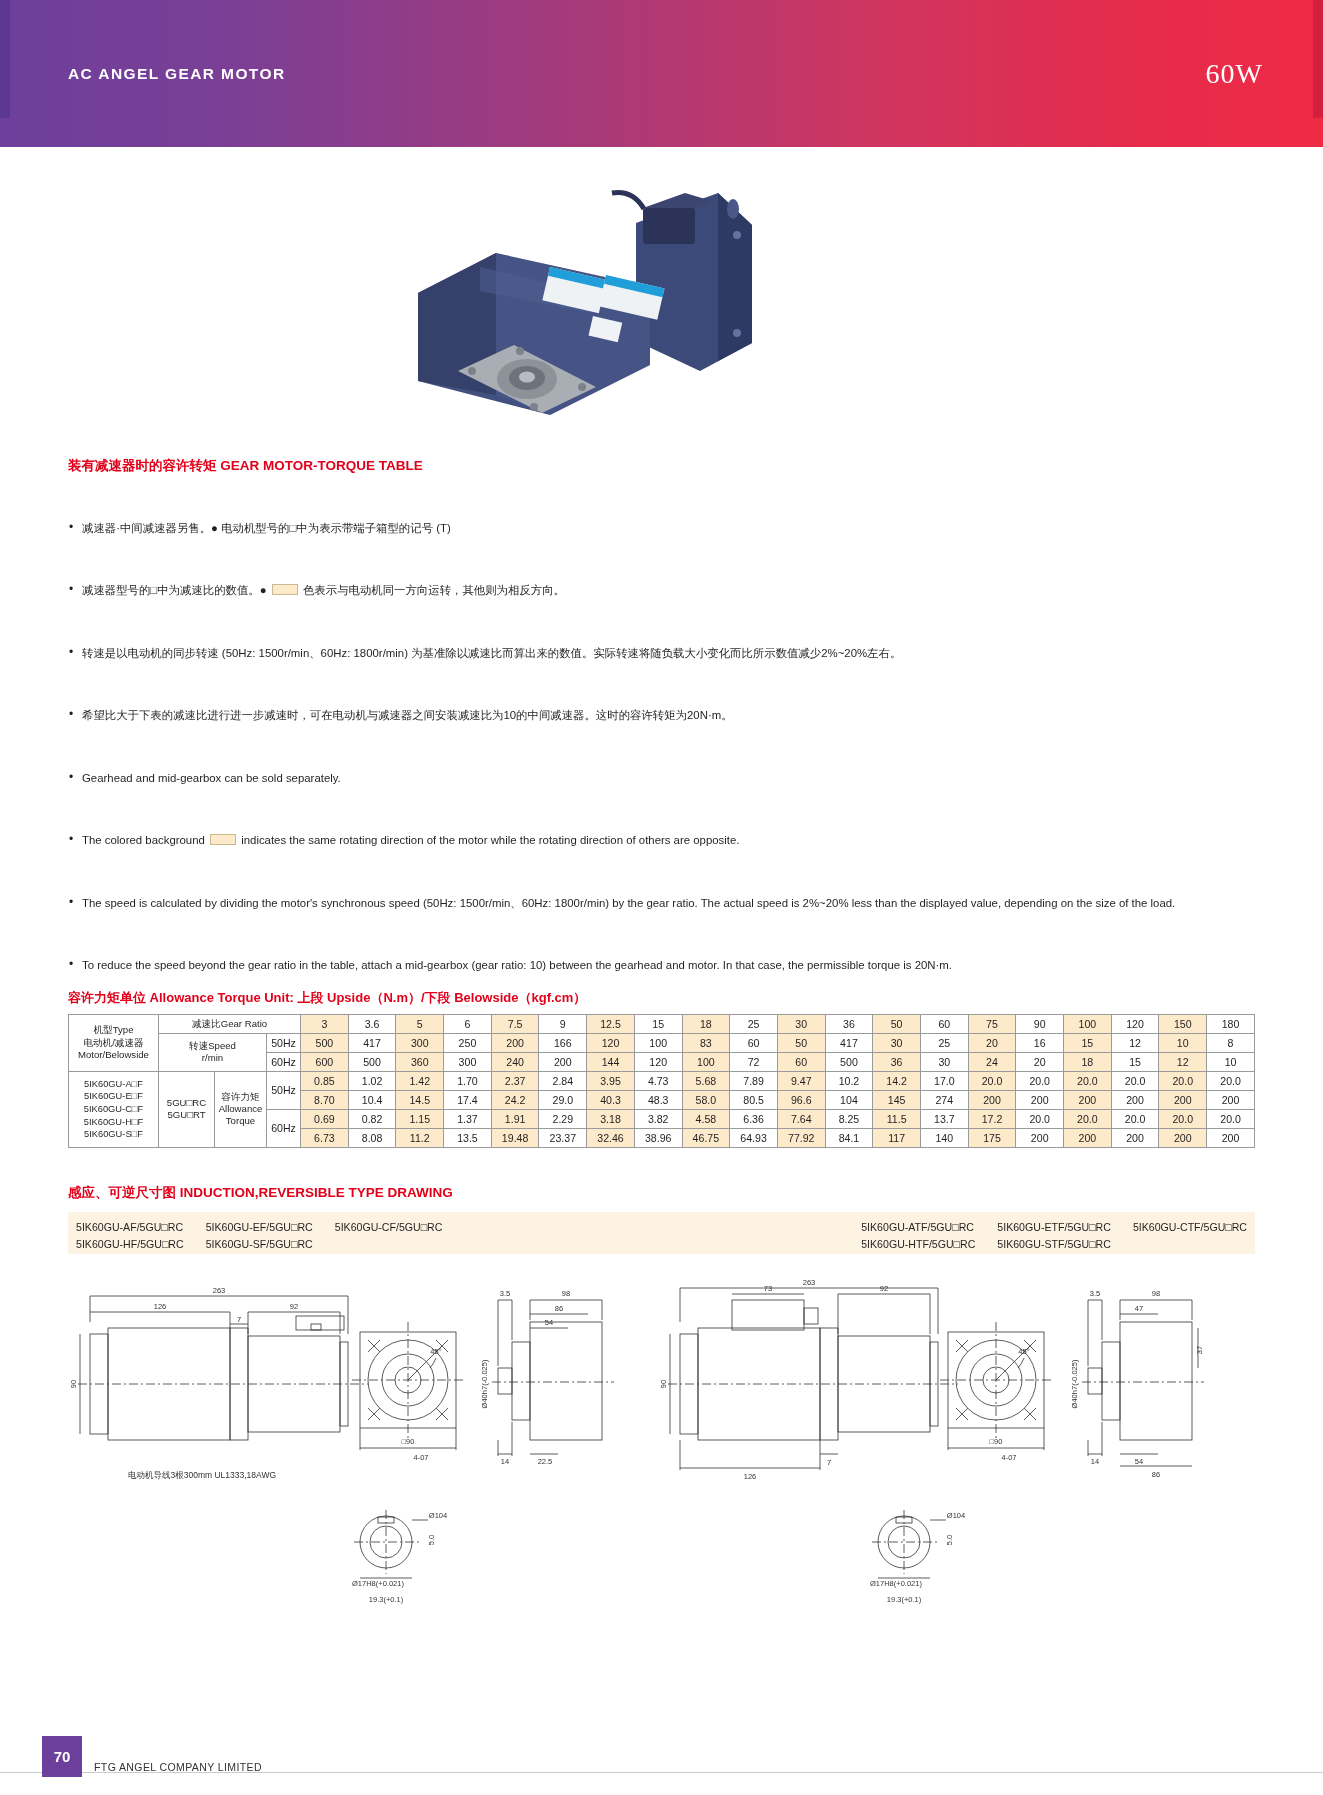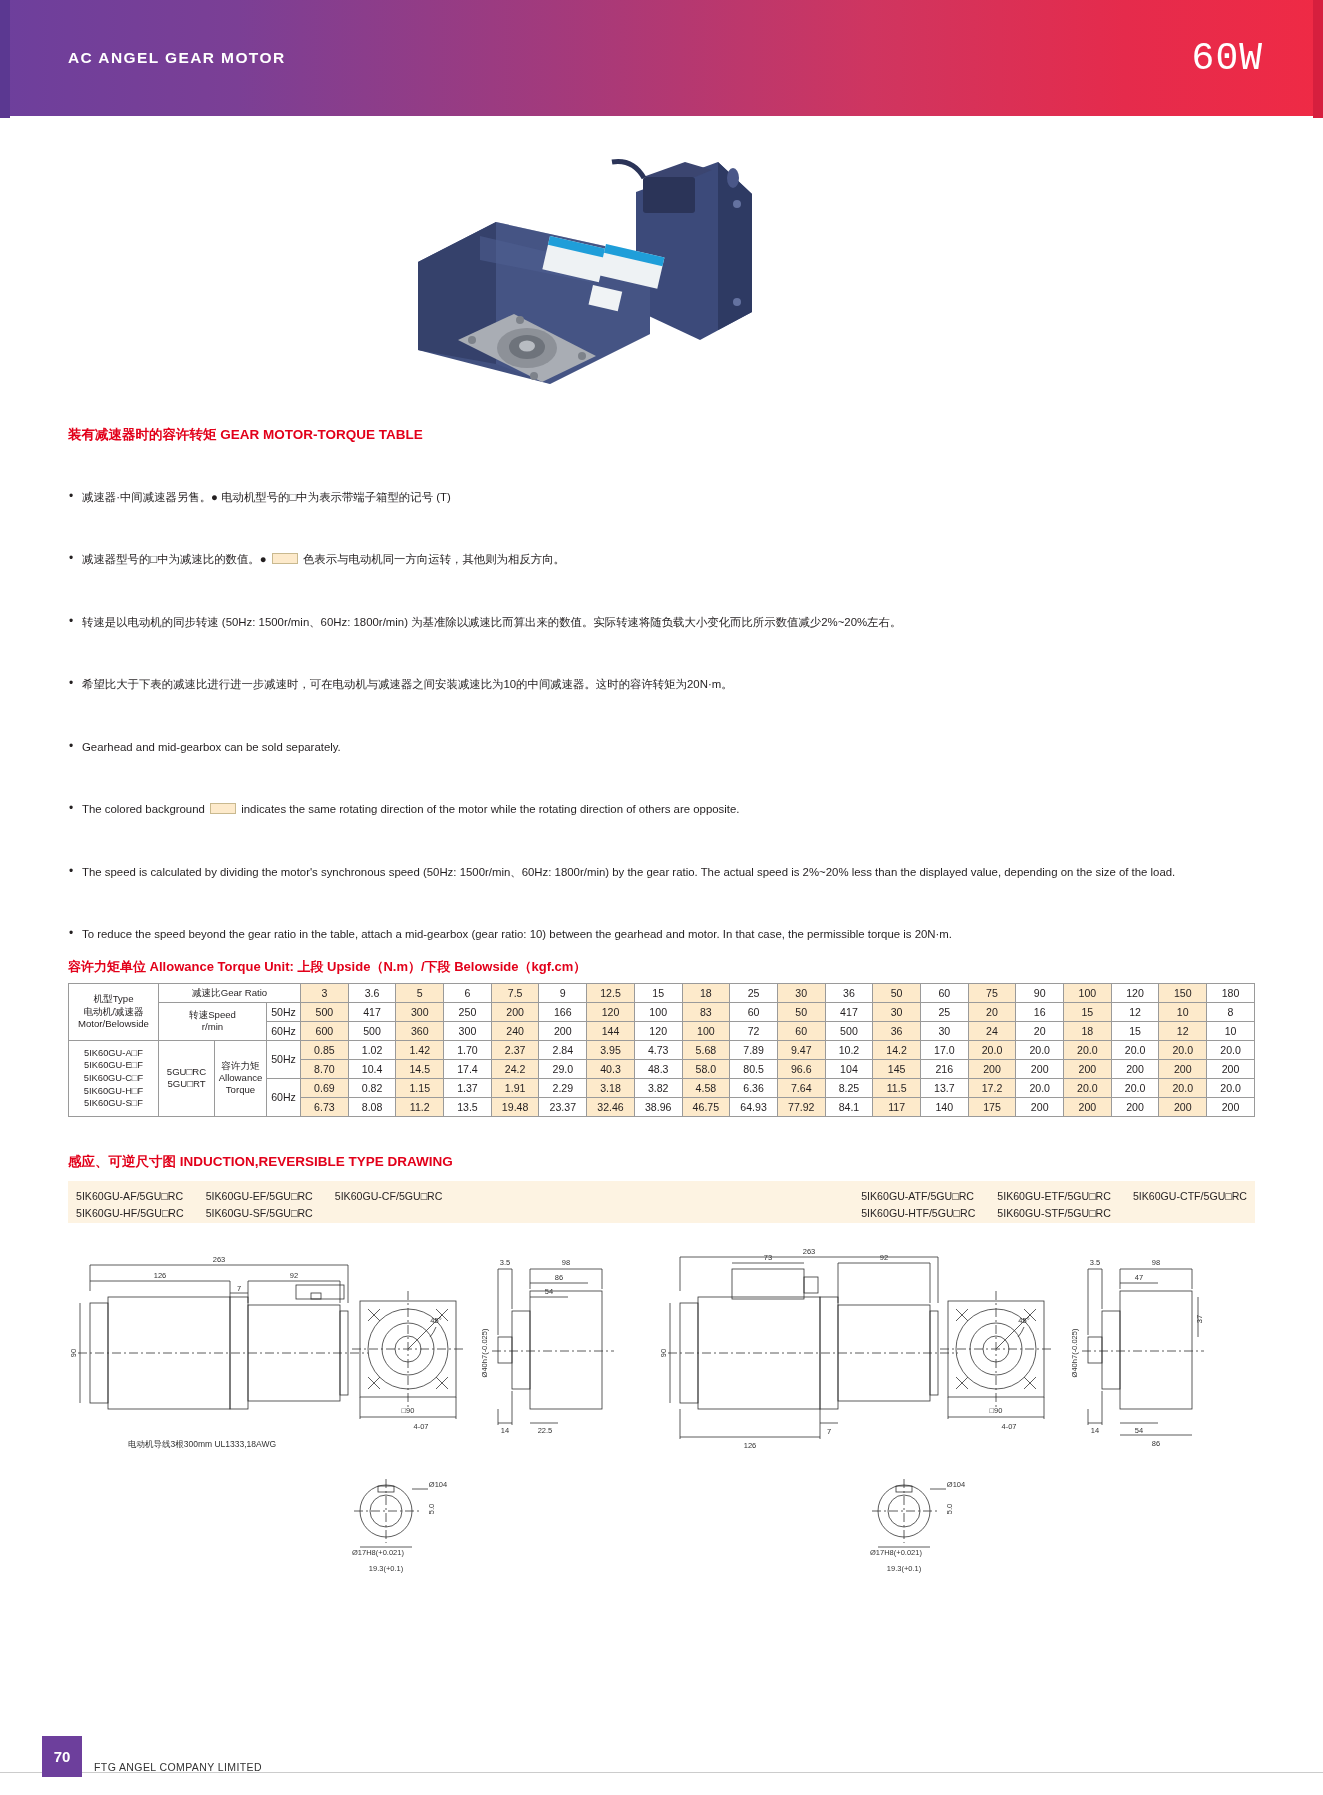--- a/index.html
+++ b/index.html
@@ -7,31 +7,31 @@
   body {
     width:1323px; height:1795px;
     font-family:"Liberation Sans", sans-serif;
     background:#ffffff;
     color:#231f20;
     position:relative;
   }
   
   .header {
     position:relative;
-    height:116px;
+    height:147px;
     background:linear-gradient(90deg,#6d3f9c 0%, #7b3f95 18%, #a33a7c 42%, #cf3560 66%, #e52b4c 85%, #ef2a45 100%);
     display:flex; align-items:center; justify-content:space-between;
   }
   .header .title {
     color:#fff; font-size:15.5px; font-weight:bold; letter-spacing:1.4px;
     margin-left:68px; text-transform:uppercase;
   }
   .header .watt {
-    color:#fff; font-size:38px; font-weight:300; letter-spacing:1px;
-    margin-right:60px; font-family:Liberation Mono, monospace;
+    color:#fff; font-size:28px; font-weight:300; letter-spacing:1px;
+    margin-right:60px; font-family:Liberation Serif, serif;
   }
   
   .product-area { height:310px; position:relative; }
   .motor-wrap { position:absolute; left:400px; top:28px; width:400px; height:280px; }
   
   .sec-head {
     margin:0 0 10px 0;
     font-size:13.5px; font-weight:bold;
   }
   .sec-head .cn { color:#e2001a; }
@@ -297,21 +297,21 @@
           <td>17.4</td>
           <td class="hl">24.2</td>
           <td>29.0</td>
           <td class="hl">40.3</td>
           <td>48.3</td>
           <td class="hl">58.0</td>
           <td>80.5</td>
           <td class="hl">96.6</td>
           <td>104</td>
           <td class="hl">145</td>
-          <td>216</td>
+          <td>274</td>
           <td class="hl">200</td>
           <td>200</td>
           <td class="hl">200</td>
           <td>200</td>
           <td class="hl">200</td>
           <td>200</td>
         </tr>
         <tr>
           <td rowspan="2">60Hz</td>
           <td class="hl">0.69</td>

